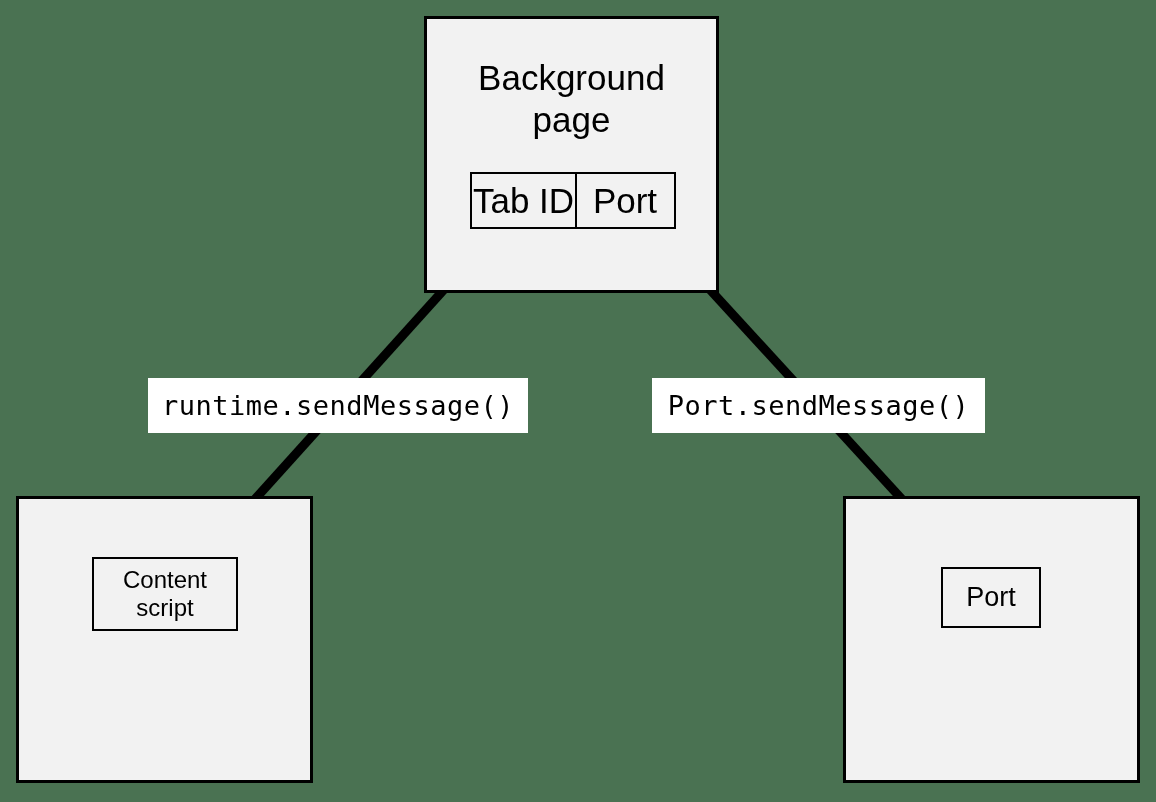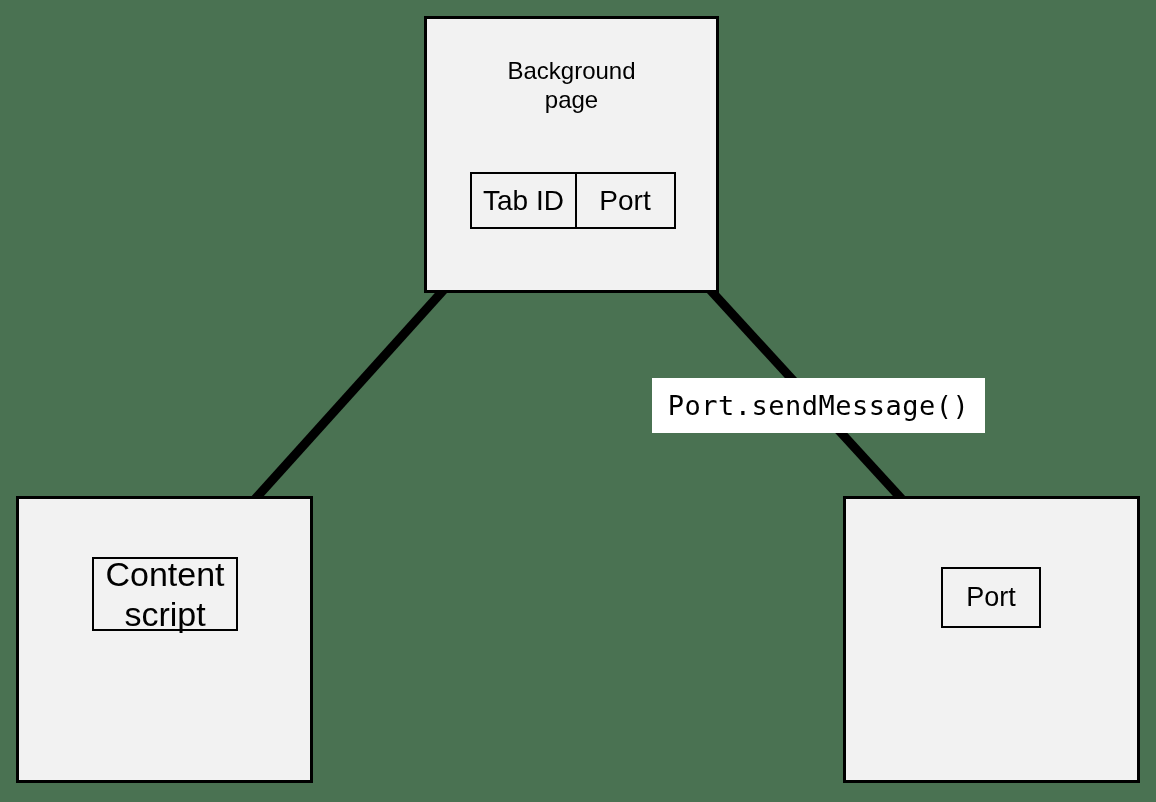--- a/index.html
+++ b/index.html
@@ -56,39 +56,39 @@
 
   
   #background-page {
     left: 424px;
     top: 16px;
     width: 295px;
     height: 277px;
   }
   #background-page-title {
     top: 38px;
-    font-size: 24px;
+    font-size: 35px;
   }
   #tabid-port-table {
     position: absolute;
     left: 470px;
     top: 172px;
     width: 208px;
     height: 57px;
     display: flex;
     z-index: 4;
   }
   .table-cell {
     box-sizing: border-box;
     background: #f2f2f2;
     border: 2.5px solid #000000;
     display: flex;
     align-items: center;
     justify-content: center;
-    font-size: 28px;
+    font-size: 35px;
     color: #000000;
   }
   #cell-tabid {
     width: 107px;
     height: 57px;
   }
   #cell-port {
     width: 101px;
     height: 57px;
     margin-left: -2.5px;
@@ -99,21 +99,21 @@
     left: 16px;
     top: 496px;
     width: 297px;
     height: 287px;
   }
   #content-script-box {
     left: 92px;
     top: 557px;
     width: 146px;
     height: 74px;
-    font-size: 34px;
+    font-size: 24px;
     color: #000000;
     z-index: 4;
   }
 
   
   #devtools-document {
     left: 843px;
     top: 496px;
     width: 297px;
     height: 287px;
@@ -186,16 +186,17 @@
     
   </div>
   <div class="inner-box" id="content-script-box">Content
 script</div>
 
   <div class="box" id="devtools-document">
     
   </div>
   <div class="inner-box" id="devtools-port-box">Port</div>
 
+  <div class="edge-label" id="label-send-message">runtime.sendMessage()</div>
 
   <div class="edge-label" id="label-post-message">Port.sendMessage()</div>
 
 </div>
 
 </body></html>

